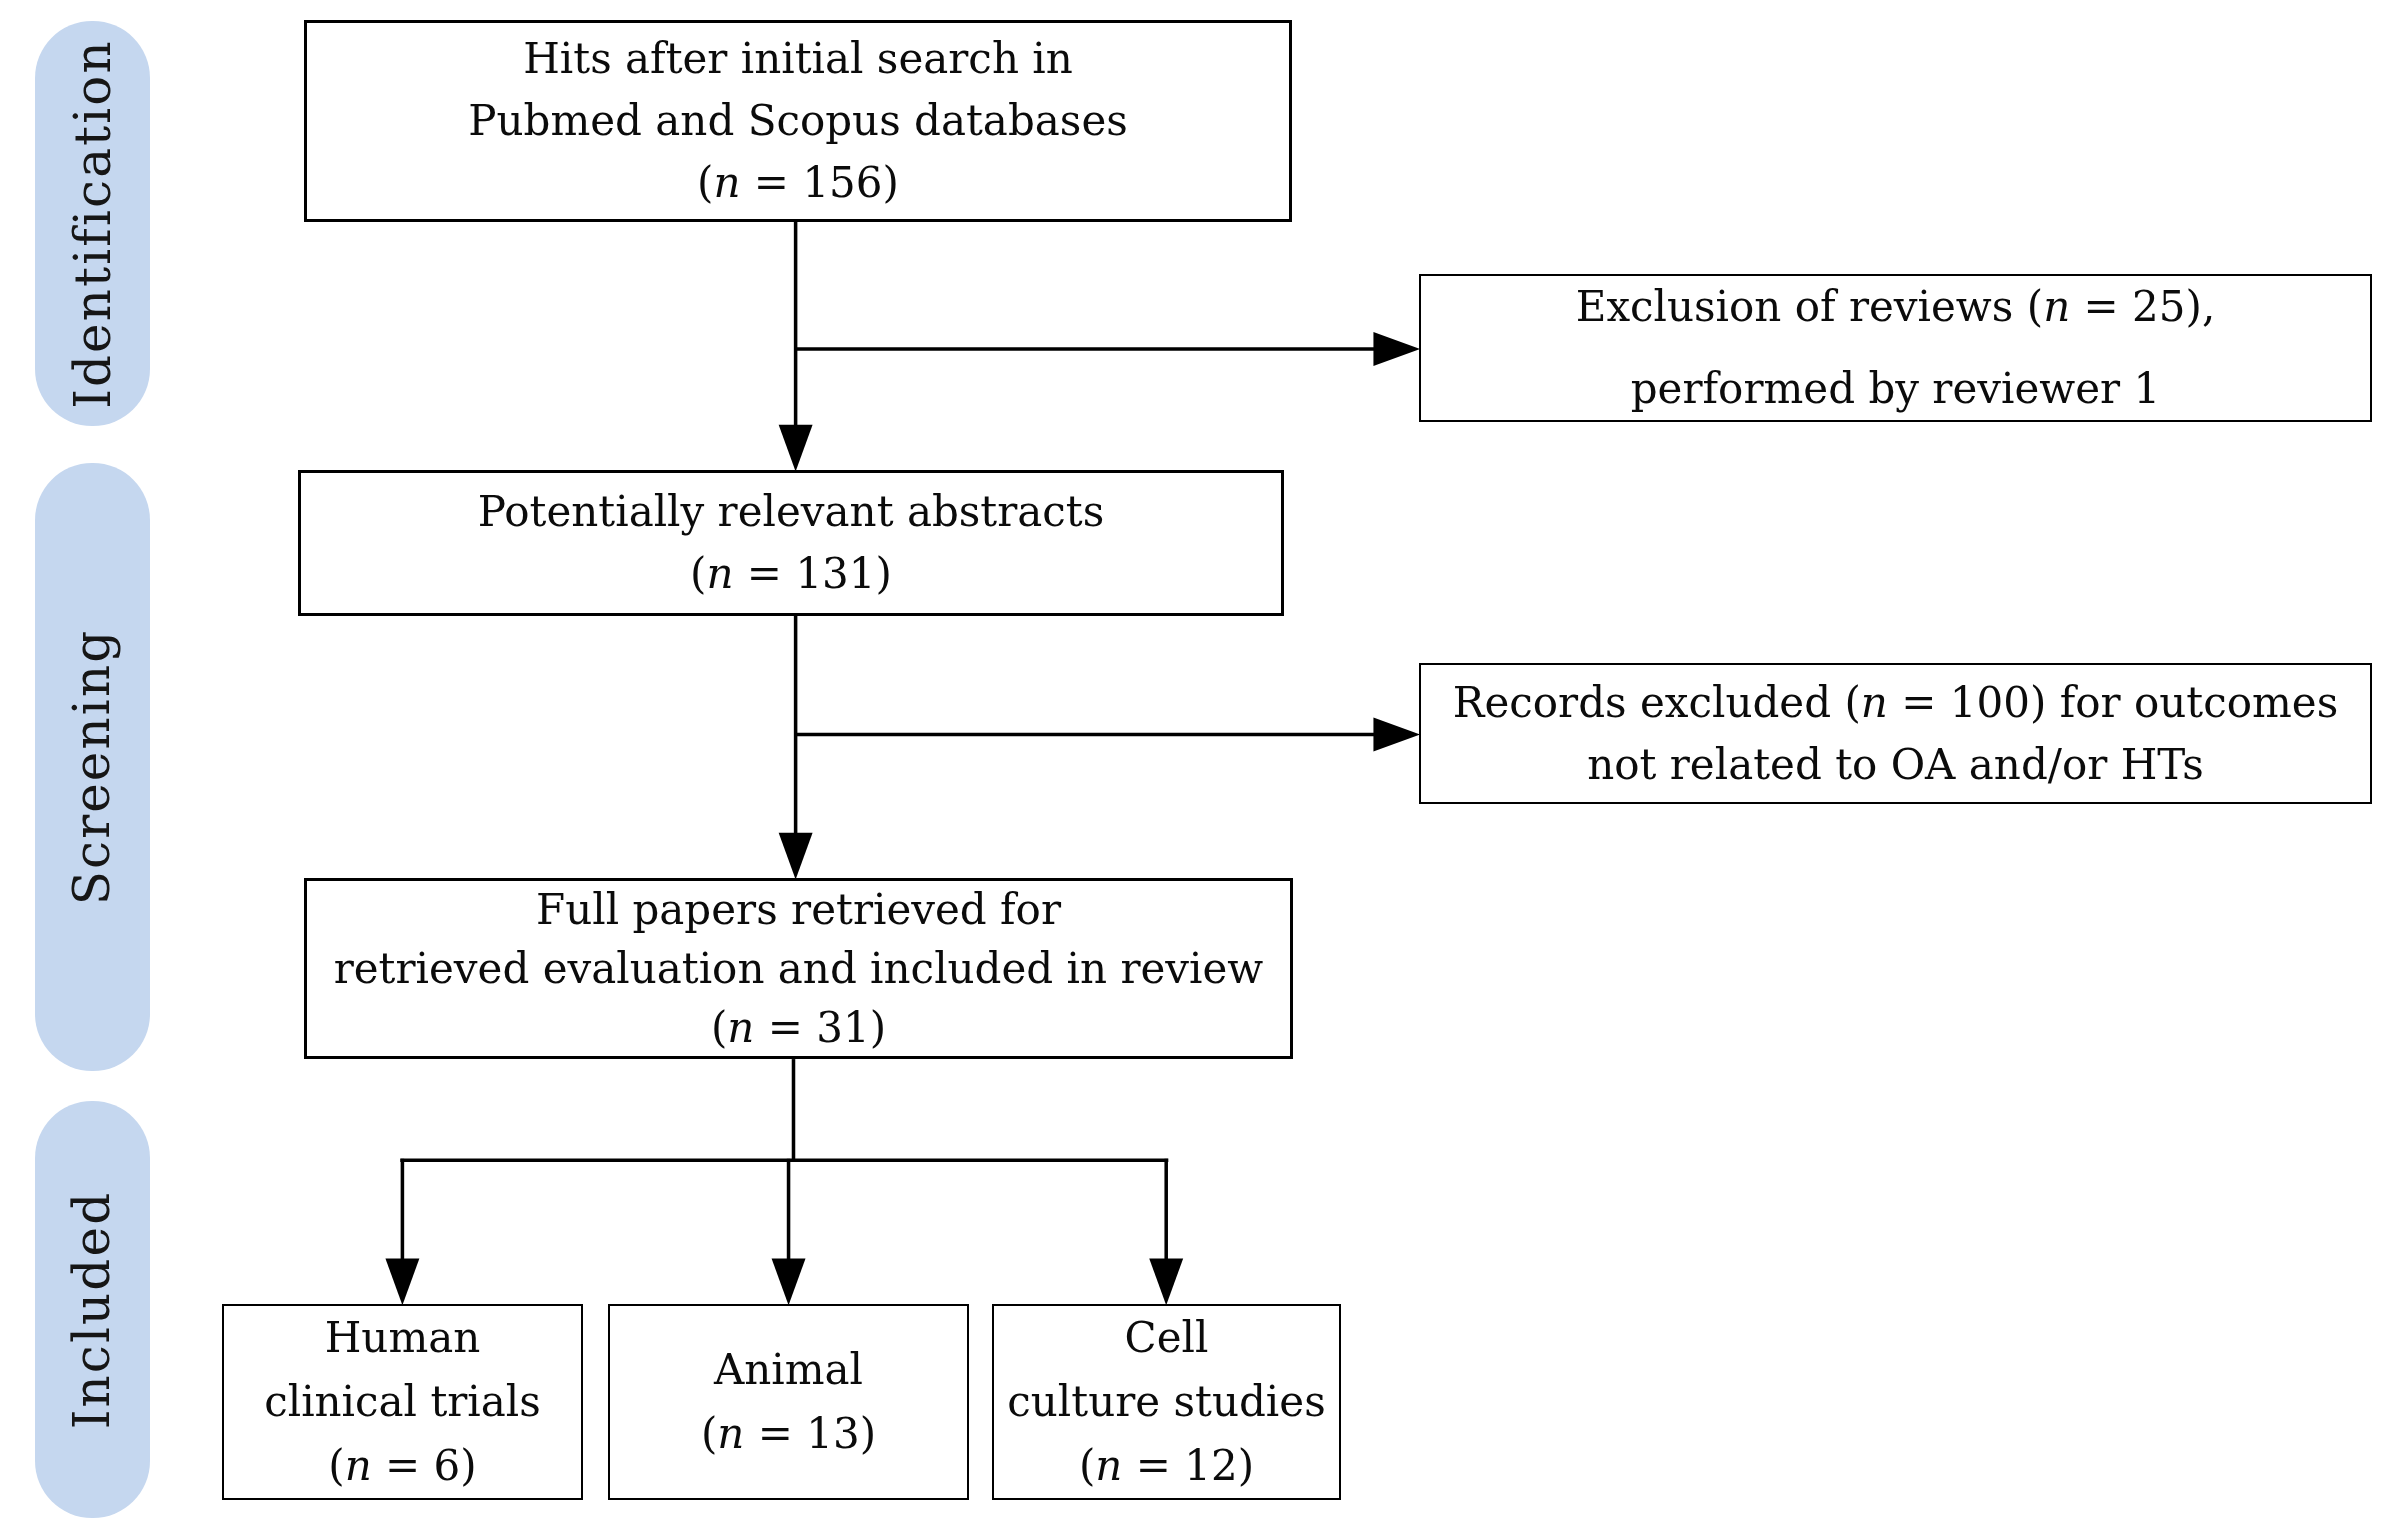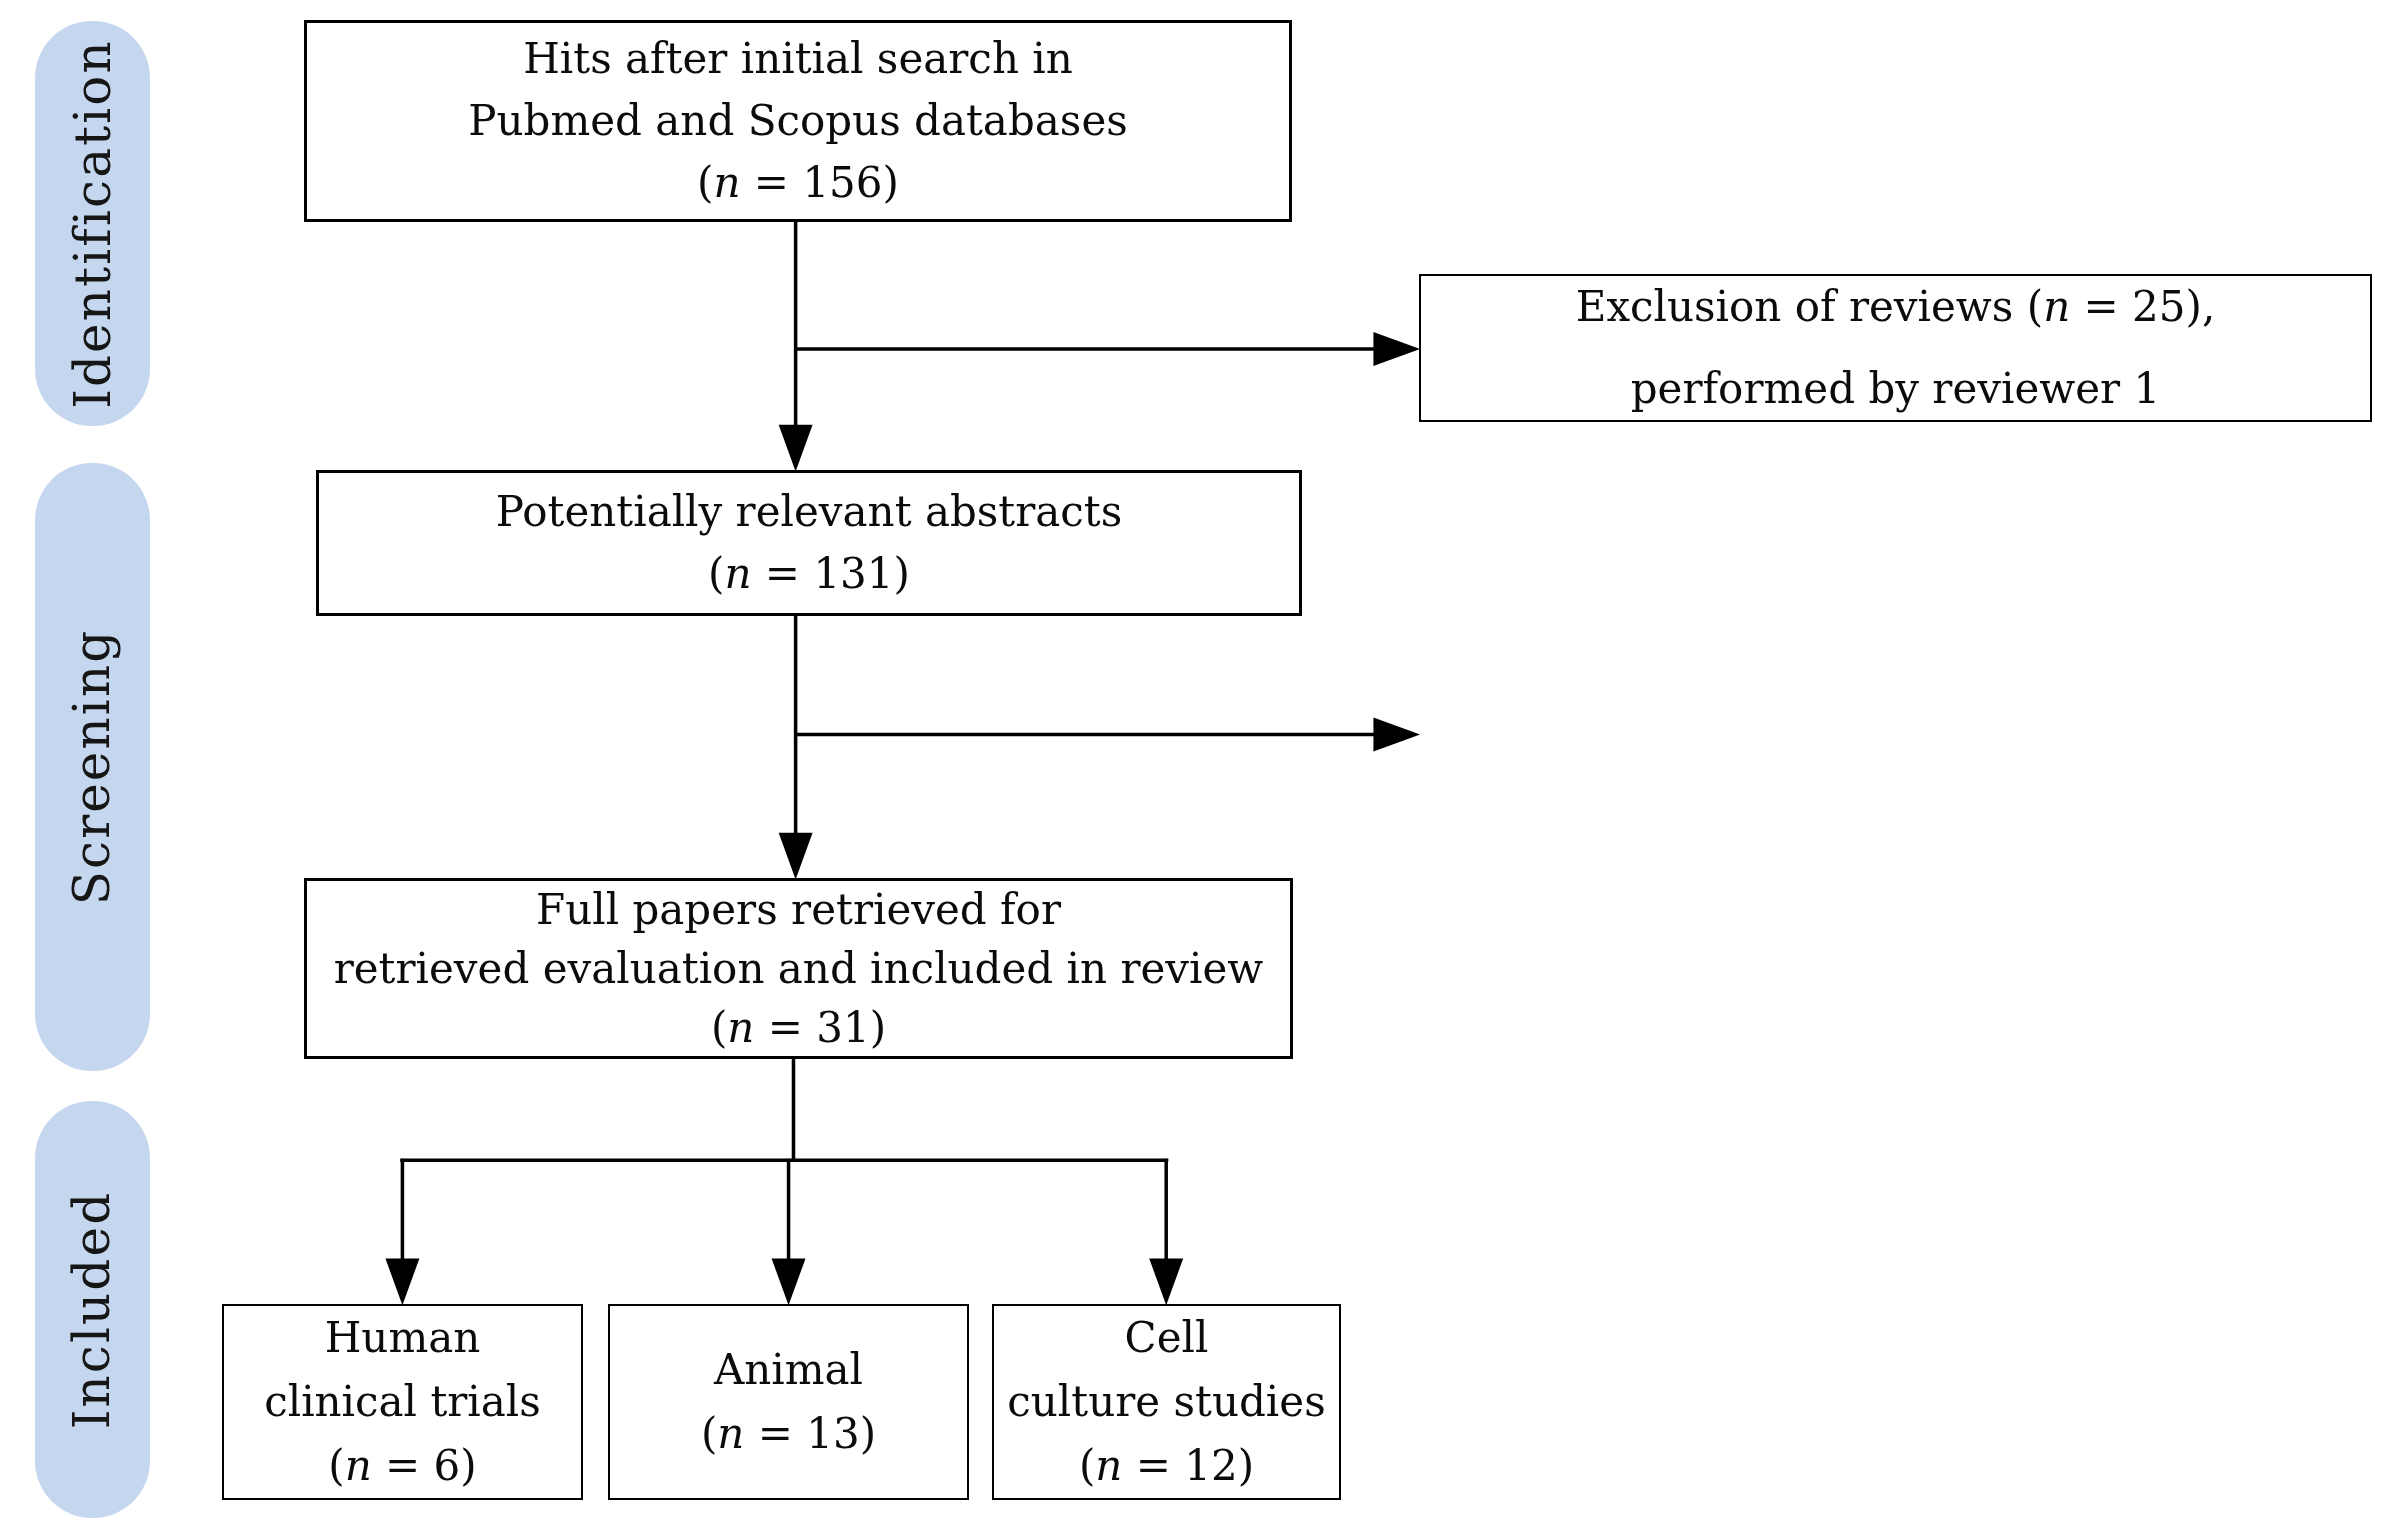--- a/index.html
+++ b/index.html
@@ -52,21 +52,21 @@
     justify-content: center;
     text-align: center;
     font-size: 42px;
     line-height: 62px;
   }
   .flow-box .line { white-space: nowrap; }
   .flow-box em { font-style: italic; }
 
   #box-initial-hits        { left: 304px;  top: 20px;   width: 988px; height: 202px; }
   #box-exclusion-reviews   { left: 1419px; top: 274px;  width: 953px; height: 148px; border-width: 2.8px; gap: 20px; }
-  #box-relevant-abstracts  { left: 316px;  top: 470px;  width: 986px; height: 146px; }
+  #box-relevant-abstracts  { left: 298px;  top: 470px;  width: 986px; height: 146px; }
   #box-records-excluded    { left: 1419px; top: 663px;  width: 953px; height: 141px; border-width: 2.8px; }
   #box-full-papers         { left: 304px;  top: 878px; width: 989px; height: 181px; font-size: 42px; line-height: 59px; text-align: center; }
   #box-human-clinical      { left: 222px;  top: 1304px; width: 361px;  height: 196px; border-width: 2.8px; line-height: 64px; }
   #box-animal-model        { left: 608px;  top: 1304px; width: 361px;  height: 196px; border-width: 2.8px; line-height: 64px; }
   #box-cell-culture        { left: 992px; top: 1304px; width: 349px;  height: 196px; border-width: 2.8px; line-height: 64px; }
 
   
   #connector-layer {
     position: absolute;
     left: 0; top: 0;
@@ -124,20 +124,24 @@
   <div class="flow-box" id="box-exclusion-reviews">
       <div class="line"><span>Exclusion of reviews (</span><em>n</em><span> = 25),</span></div>
       <div class="line"><span>performed by reviewer 1</span></div>
     </div>
 
   <div class="flow-box" id="box-relevant-abstracts">
       <div class="line"><span>Potentially relevant abstracts</span></div>
       <div class="line"><span>(</span><em>n</em><span> = 131)</span></div>
     </div>
 
+  <div class="flow-box" id="box-records-excluded">
+      <div class="line"><span>Records excluded (</span><em>n</em><span> = 100) for outcomes</span></div>
+      <div class="line"><span>not related to OA and/or HTs</span></div>
+    </div>
 
   <div class="flow-box" id="box-full-papers">
       <div class="line"><span>Full papers retrieved for</span></div>
       <div class="line"><span>retrieved evaluation and included in review</span></div>
       <div class="line"><span>(</span><em>n</em><span> = 31)</span></div>
     </div>
 
   <div class="flow-box" id="box-human-clinical">
       <div class="line"><span>Human</span></div>
       <div class="line"><span>clinical trials</span></div>

